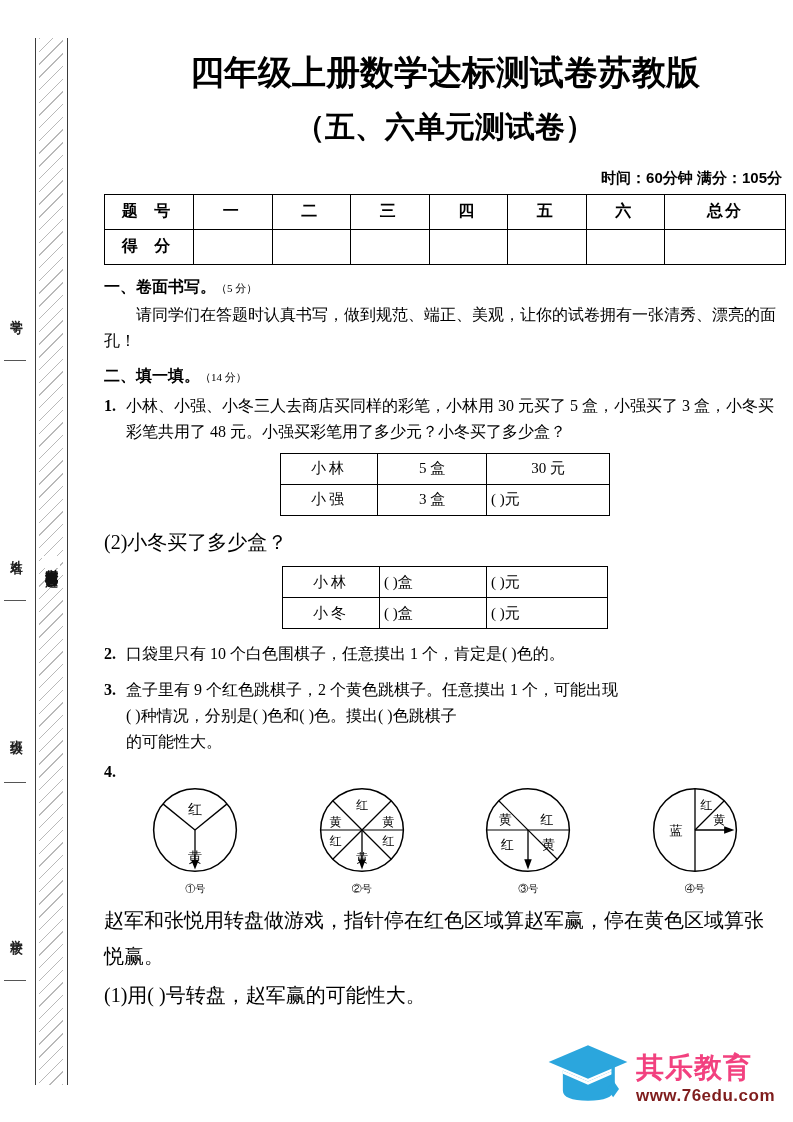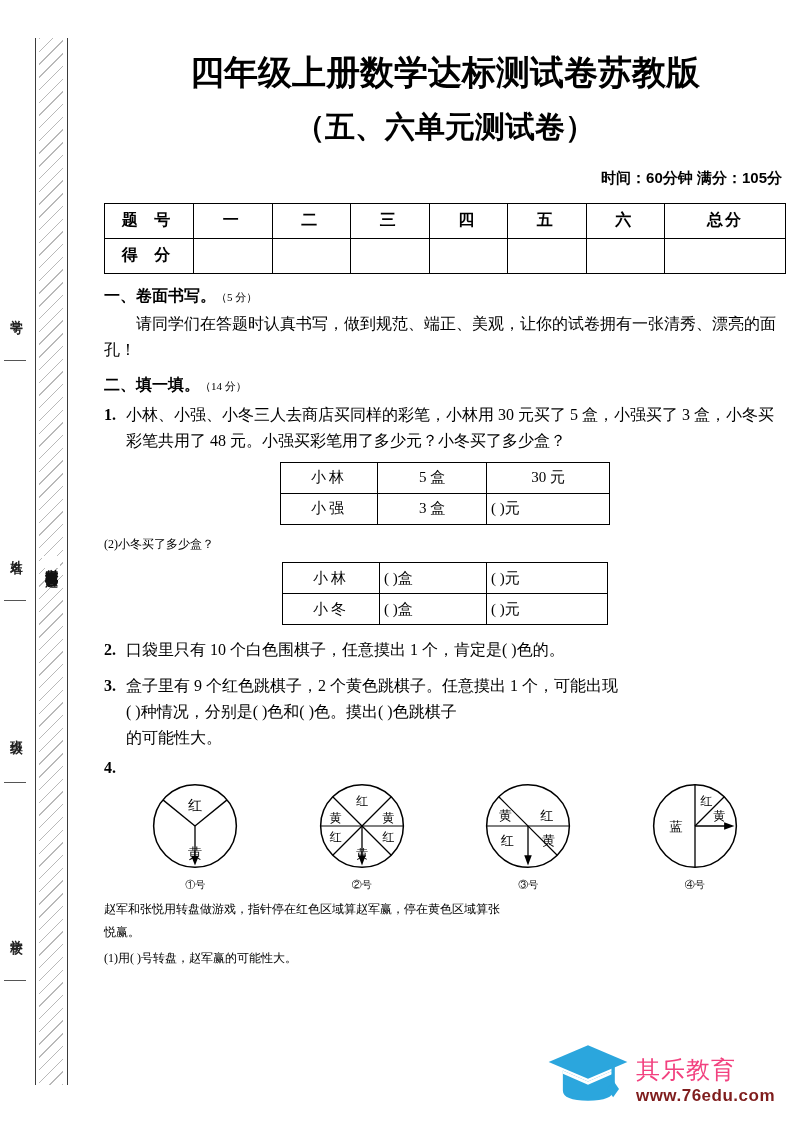--- a/index.html
+++ b/index.html
@@ -50,36 +50,36 @@
   .title2{
     font-family:"Liberation Sans","DejaVu Sans",sans-serif;
     font-weight:bold;font-size:30px;text-align:center;margin-top:16px;line-height:1.2;
   }
   .meta{
     font-family:"Liberation Sans","DejaVu Sans",sans-serif;
     font-size:15px;font-weight:bold;text-align:right;margin-top:24px;padding-right:4px;
   }
 
   table.score{
-    width:100%;border-collapse:collapse;margin-top:15px;
+    width:100%;border-collapse:collapse;margin-top:6px;
     font-family:"Liberation Sans","DejaVu Sans",sans-serif;
   }
   table.score td{
     border:1px solid #000;height:32px;text-align:center;
     font-size:16px;font-weight:bold;letter-spacing:4px;
   }
   table.score td.hdr{width:86px;letter-spacing:6px;}
   table.score td.total{width:118px;letter-spacing:2px;}
 
   .sec{
     font-size:16px;font-weight:bold;margin-top:10px;line-height:1.45;
   }
   .sec .pts{font-weight:normal;font-size:11px;}
   p.body{font-size:16px;line-height:1.62;margin:4px 0 0 0;text-indent:2em;}
-  p.flat{font-size:12px;line-height:1.62;margin:4px 0 0 0;}
+  p.flat{font-size:20px;line-height:1.62;margin:4px 0 0 0;}
 
   .qitem{display:flex;margin-top:6px;font-size:16px;line-height:1.62;}
   .qnum{width:22px;flex:0 0 22px;font-weight:bold;}
   .qbody{flex:1;}
   .sub{margin-top:2px;}
 
   .mini{margin:8px 0 0 0;display:flex;justify-content:center;}
   table.mini-t{border-collapse:collapse;}
   table.mini-t td{
     border:1px solid #000;height:30px;font-size:15px;text-align:center;padding:0 6px;
@@ -97,21 +97,21 @@
     font-family:"Liberation Serif","DejaVu Serif",serif;
   }
   .q4-wrap{display:flex;margin-top:8px;}
 
   
   #logo{position:absolute;right:18px;bottom:18px;display:flex;align-items:flex-end;}
   #logo .cap-ic{width:84px;height:62px;margin-right:6px;}
   #logo .words{display:flex;flex-direction:column;line-height:1;}
   #logo .cn{
     font-family:"Liberation Sans","DejaVu Sans",sans-serif;
-    font-size:24px;font-weight:normal;letter-spacing:1px;
+    font-size:28px;font-weight:bold;letter-spacing:1px;
   }
   #logo .url{
     font-family:"Liberation Sans","DejaVu Sans",sans-serif;
     font-size:17px;font-weight:bold;color:#7f1d1d;margin-top:5px;letter-spacing:0.5px;
   }
 </style>
 </head>
 <body>
 
 <div id="info-col">

